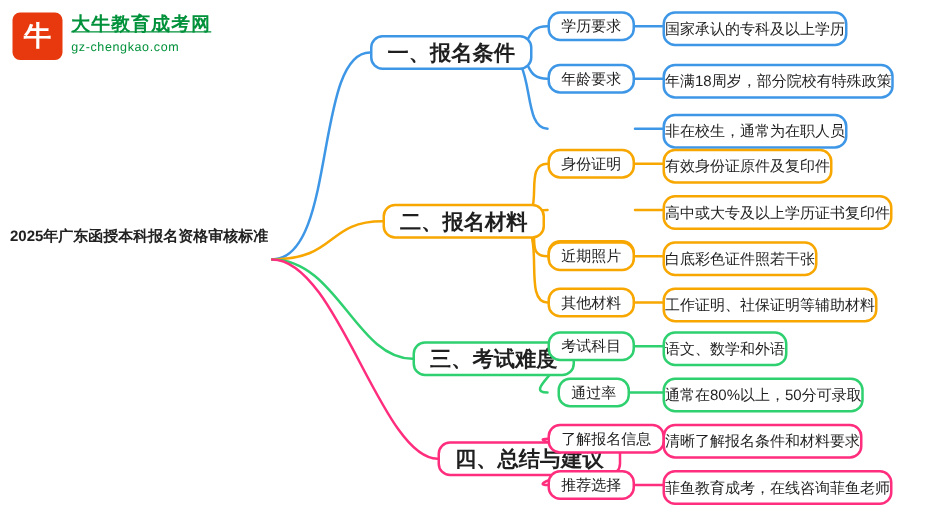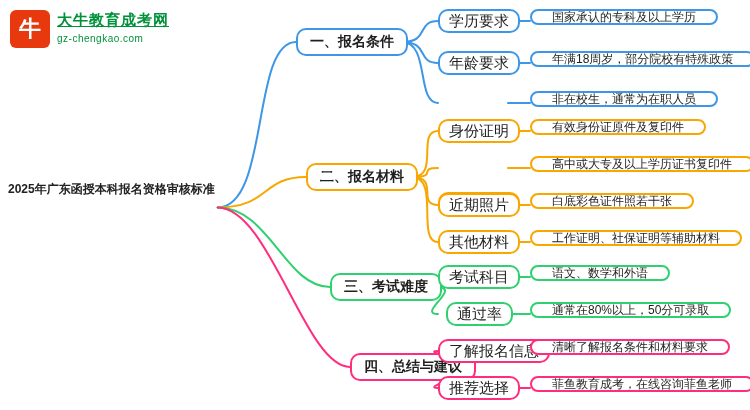--- a/index.html
+++ b/index.html
@@ -2,23 +2,23 @@
 <html><head>
 <meta charset="utf-8">
 <style>
   * { margin:0; padding:0; box-sizing:border-box; }
   body { font-family:"Liberation Sans","DejaVu Sans",sans-serif; background:#fff; }
   .stage { position:relative; width:750px; height:410px; background:#ffffff; overflow:hidden; }
   #edges { position:absolute; left:0; top:0; width:750px; height:410px; pointer-events:none; }
 
   .node { position:absolute; background:#fff; border:2px solid #999; border-radius:10px;
           color:#1f1f1f; display:flex; align-items:center; white-space:nowrap; z-index:2; }
-  .branch { font-weight:bold; font-size:14px; padding:4px 12px; height:28px; }
-  .lbl { font-size:15px; padding:2px 9px; height:24px; }
-  .val { font-size:12px; padding:2px 20px; height:16px; }
+  .branch { font-weight:bold; font-size:17px; padding:4px 12px; height:28px; }
+  .lbl { font-size:12px; padding:2px 9px; height:24px; }
+  .val { font-size:12px; padding:2px 0; height:28px; }
 
   .root { position:absolute; left:8px; top:181px; font-size:12px; font-weight:bold;
           color:#222; letter-spacing:0px; z-index:2; }
 
   .logo { position:absolute; left:10px; top:10px; display:flex; gap:7px; align-items:flex-start; z-index:3; }
   .logo-box { width:40px; height:38px; background:#e8380d; border-radius:6px; color:#fff;
               font-weight:bold; font-size:22px; display:flex; align-items:center; justify-content:center; }
   .logo-title { color:#00913a; font-weight:bold; font-size:15px; letter-spacing:1px; line-height:20px;text-decoration:underline; }
   .logo-domain { color:#00913a; font-size:10px; margin-top:3px; letter-spacing:0.5px; }
 </style>

